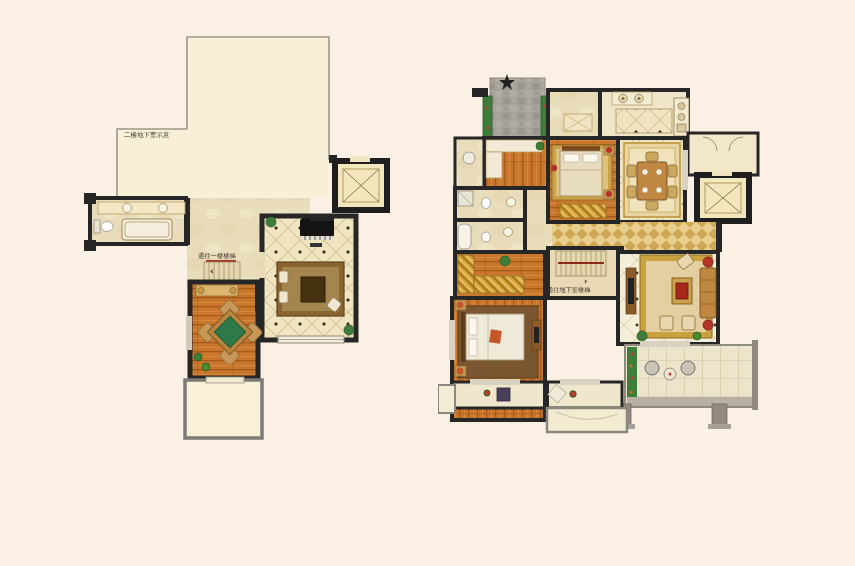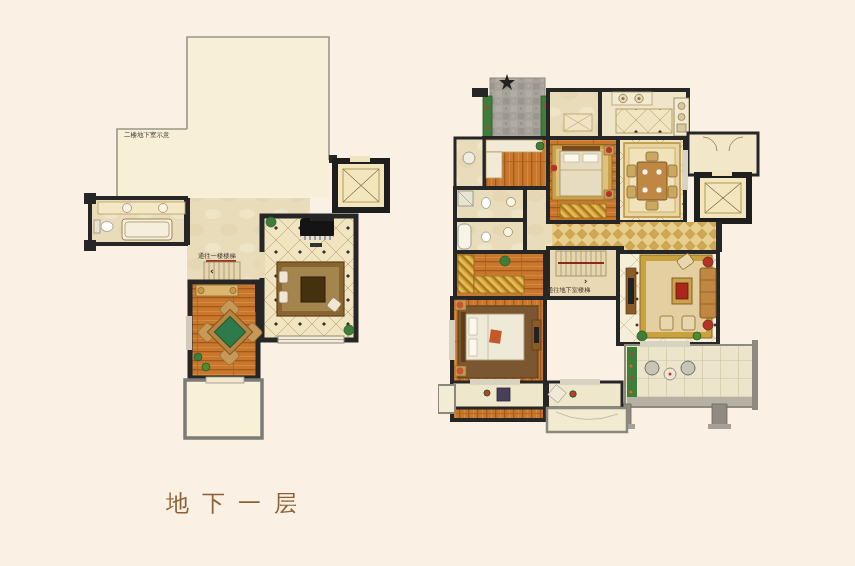--- a/index.html
+++ b/index.html
@@ -407,15 +407,14 @@
   </g>
   <rect x="438" y="385" width="17" height="28" fill="#f3ecd4" stroke="#8a877e" stroke-width="2"></rect>
 
   <rect x="449" y="320" width="6" height="40" fill="#d8d2c0"></rect>
   <rect x="470" y="379" width="50" height="6" fill="#d8d2c0"></rect>
   <rect x="560" y="379" width="40" height="6" fill="#d8d2c0"></rect>
   <rect x="640" y="341" width="50" height="6" fill="#d8d2c0"></rect>
   <rect x="682" y="150" width="6" height="40" fill="#d8d2c0"></rect>
 </svg>
 
-<div class="caption" style="left:123px">地下一层</div>
 
 </div>
 
 </body></html>

